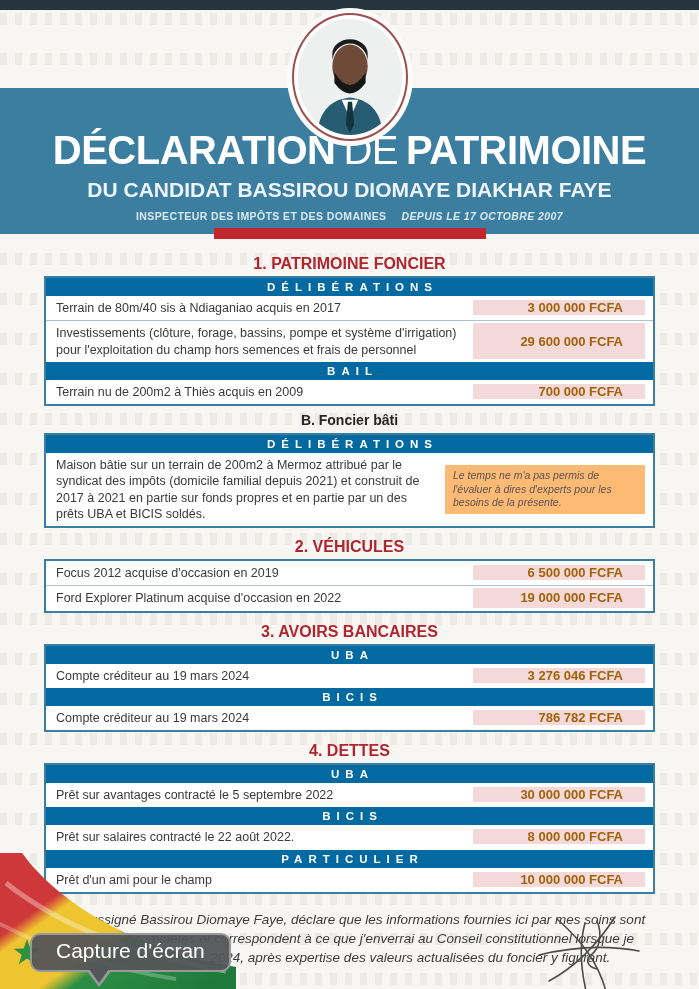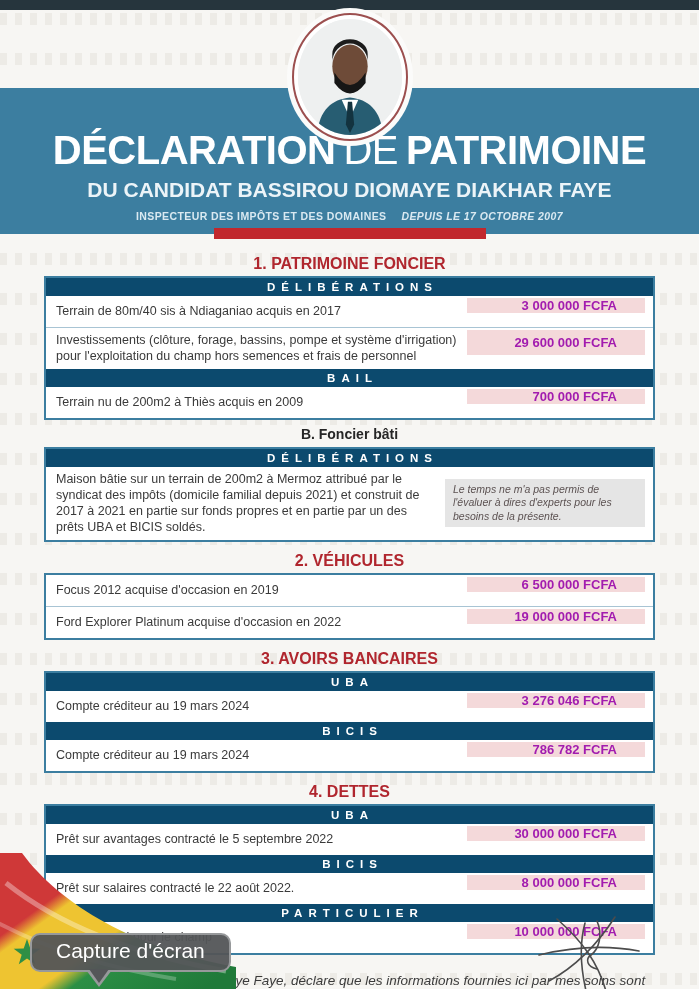--- a/index.html
+++ b/index.html
@@ -27,30 +27,30 @@
   .main-title{margin:0;color:#ffffff;font-size:40px;line-height:1;font-weight:bold;white-space:nowrap;letter-spacing:-0.5px;}
   .main-title .t-light{font-weight:normal;margin:0 8px;}
   .sub-title-h{margin:8px;color:#ecf4f8;font-size:21px;line-height:1.05;font-weight:bold;white-space:nowrap;}
   .tagline{margin:0;color:#d9e9f1;font-size:10.5px;font-weight:bold;letter-spacing:0.4px;white-space:nowrap;}
   .tagline .tag-it{font-style:italic;margin-left:15px;}
   .red-bar{width:272px;height:11px;background:#c1272d;margin:-6px auto 0;position:relative;z-index:2;}
   .doc{padding:6px 44px 0;}
   .section-title{font-size:16px;font-weight:bold;color:#b0262e;text-align:center;margin:10px 0 3px;}
   .sub-title{font-size:14px;font-weight:bold;color:#262626;text-align:center;margin:1px 0 5px;}
   .tbl{border:2px solid #3c7ea0;background:#ffffff;margin-bottom:6px;}
-  .band{background:#0c4a6e;color:#ffffff;font-size:11.5px;font-weight:bold;text-align:center;letter-spacing:6px;padding:3px 0 3px 6px;}
+  .band{background:#0369a1;color:#ffffff;font-size:11.5px;font-weight:bold;text-align:center;letter-spacing:6px;padding:3px 0 3px 6px;}
   .row{display:flex;align-items:stretch;background:#ffffff;border-top:1px solid #a8c4d4;}
   .tbl > .row:first-child, .band + .row{border-top:none;align-items:center;}
   .row-label{flex:1;padding:4px 10px;font-size:12.5px;color:#3a3a3a;line-height:1.3;display:flex;align-items:center;}
   .row-value{
-    width:150px;flex:none;margin:2px 8px 14px 0;background:#f4d9da;color:#a21caf;
-    font-weight:bold;font-size:13px;display:flex;align-items:center;justify-content:flex-end;padding-right:28px;
+    width:150px;flex:none;margin:2px 8px 3px 0;background:#f4d9da;color:#a16207;
+    font-weight:bold;font-size:13px;display:flex;align-items:center;justify-content:flex-end;padding-right:22px;
   }
   .row-note{
-    width:200px;flex:none;margin:4px 8px 4px 0;background:#e5e5e5;color:#5c5252;
+    width:200px;flex:none;margin:4px 8px 4px 0;background:#fdba74;color:#5c5252;
     font-style:italic;font-size:10.5px;line-height:1.3;padding:4px 8px;box-sizing:border-box;
   }
   .declaration{font-style:italic;font-size:13.5px;color:#3b3b3b;text-align:center;line-height:1.42;margin:16px 50px 8px;}
   .signature{position:absolute;right:52px;bottom:-6px;width:120px;height:80px;z-index:2;}
   .flag{position:absolute;left:-4px;bottom:-4px;width:240px;height:140px;z-index:3;}
   .tooltip{
     position:absolute;left:30px;top:933px;z-index:6;
     background:rgba(83,85,87,0.95);border:2px solid #97999b;border-radius:10px;
     color:#ffffff;font-size:21px;padding:4px 24px 7px;cursor:pointer;
   }

